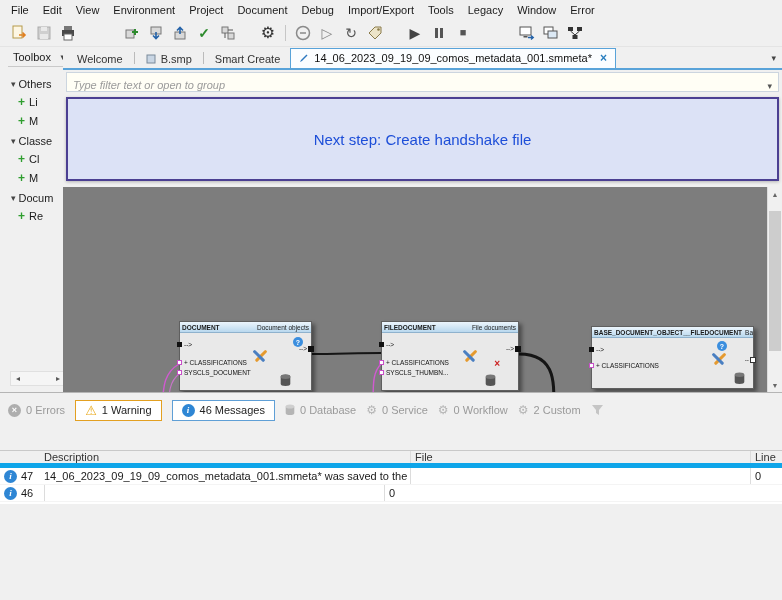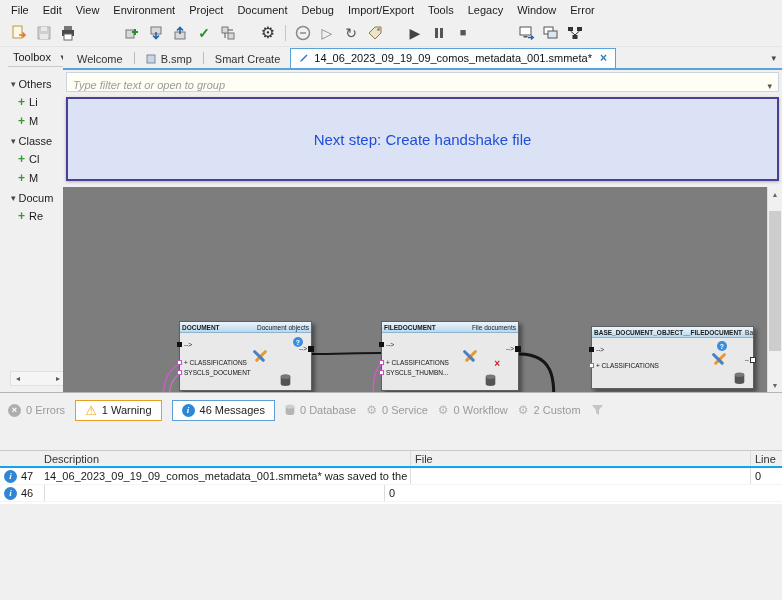--- a/index.html
+++ b/index.html
@@ -82,21 +82,21 @@
   .ep-title{padding:3px 8px 0;color:#333}
   .ep-filters{display:flex;align-items:center;gap:10px;padding:4px 8px 0;height:30px}
   .fbtn{display:flex;align-items:center;gap:5px;color:#9a9a9a;white-space:nowrap}
   .fbtn.boxed{border:1px solid;background:#fff;padding:3px 9px;color:#222}
   .fbtn.warn{border-color:#e3a021}
   .fbtn.msg{border-color:#5f9fd6}
   .icirc{width:13px;height:13px;border-radius:50%;background:#2e86d4;color:#fff;font:bold italic 9px "Liberation Serif",serif;display:flex;align-items:center;justify-content:center;flex:none}
   .icirc.gray{background:#aeaeae;font-style:normal;font-family:"Liberation Sans",sans-serif}
   .warn-tri{color:#e8a817;font-size:13px;line-height:1}
   .grid{position:absolute;left:0;right:0;top:57px;bottom:0;background:#fff;border-top:1px solid #c9c9c9;overflow:hidden}
-  .gh{display:flex;height:17px;background:#f0f0f0;border-bottom:2px solid #0ea5e9;align-items:center;color:#333}
+  .gh{display:flex;height:17px;background:#f0f0f0;border-bottom:5px solid #0ea5e9;align-items:center;color:#333}
   .gr{display:flex;height:17px;align-items:center;background:#fff;border-bottom:1px solid #f4f4f4}
   .c-num{width:44px;display:flex;align-items:center;gap:4px;padding-left:4px;flex:none;height:100%}
   .c-desc{flex:1;overflow:hidden;white-space:nowrap;height:100%;display:flex;align-items:center}
   .c-file{width:340px;border-left:1px solid #dcdcdc;padding-left:4px;height:100%;display:flex;align-items:center;flex:none}
   .c-line{width:32px;border-left:1px solid #dcdcdc;padding-left:4px;height:100%;display:flex;align-items:center;flex:none}
 </style>
 </head>
 <body>
 
 <div class="app">

